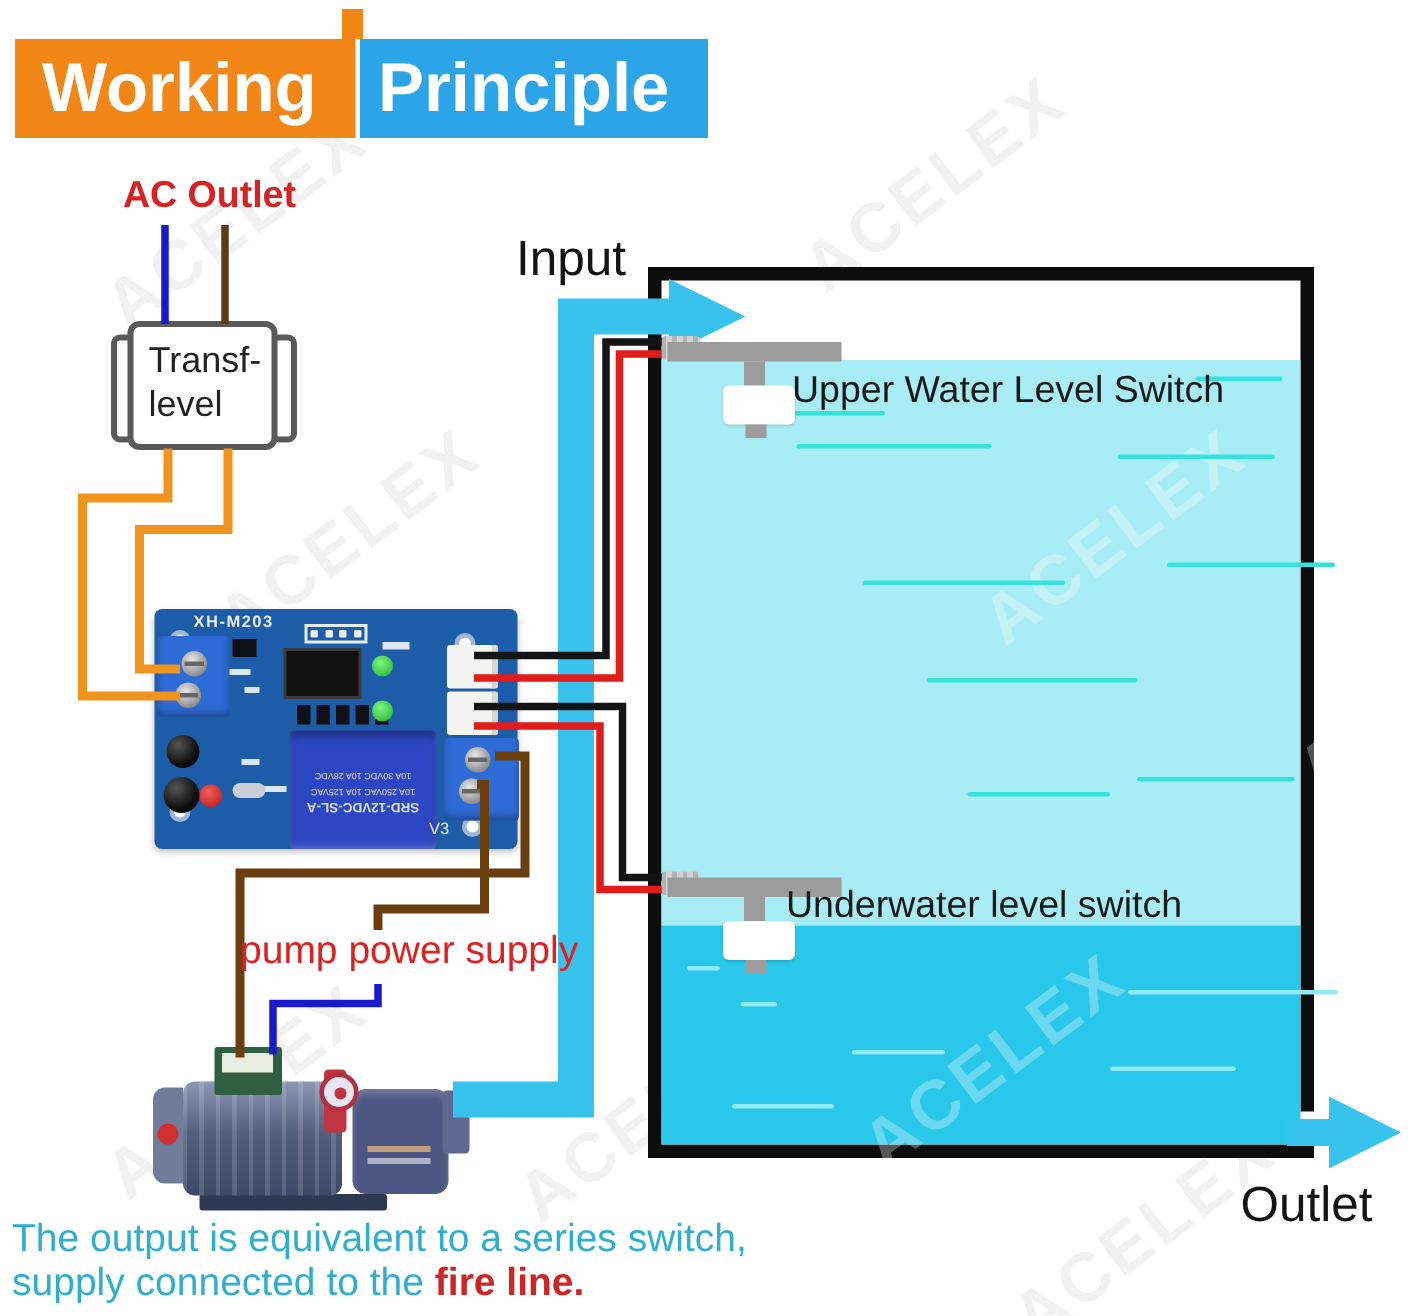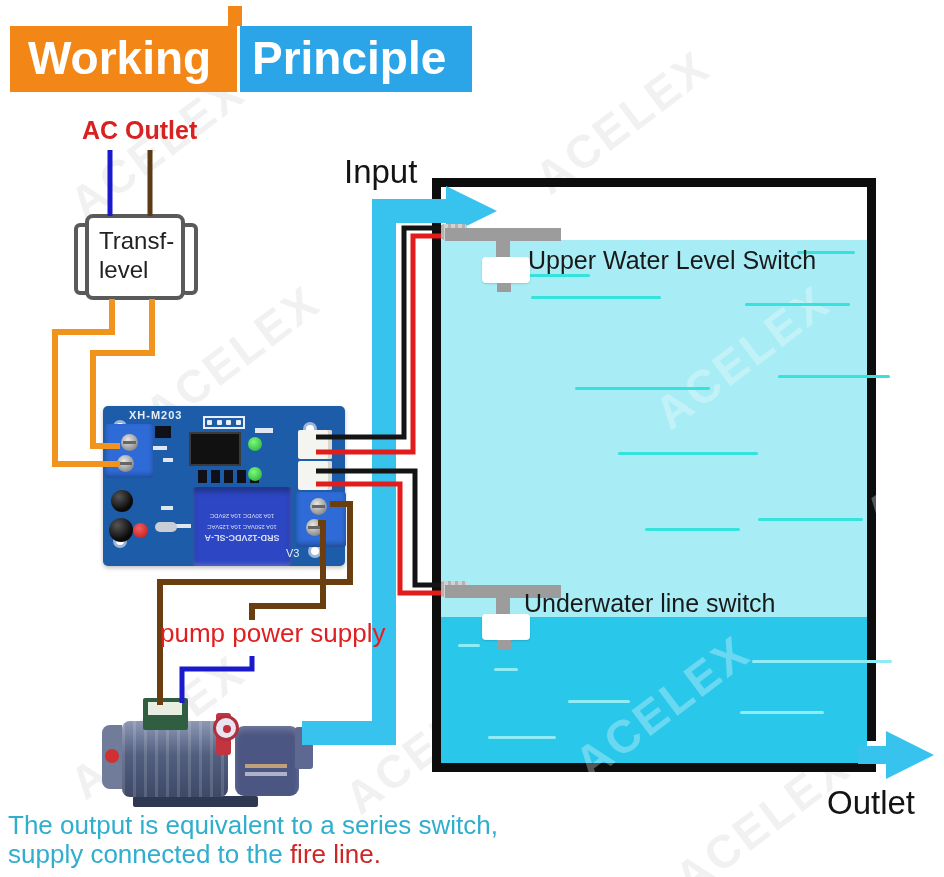--- a/index.html
+++ b/index.html
@@ -29,21 +29,21 @@
 
   
   .lbl{position:absolute;white-space:nowrap;z-index:7;}
   .lbl-ac{left:82px;top:116px;font-size:25px;font-weight:bold;color:var(--red-label);}
   .lbl-inlet{left:344px;top:153px;font-size:33px;color:#141414;}
   .lbl-outlet{left:827px;top:784px;font-size:33px;color:#141414;}
   .lbl-upper{left:528px;top:246px;font-size:25px;color:#191919;}
   .lbl-lower{left:524px;top:589px;font-size:25px;color:#191919;}
   .lbl-pump{left:160px;top:618px;font-size:26px;color:#E02020;}
   .footer{left:8px;font-size:26px;color:var(--footer-cyan);}
-  .footer .hl{color:#CC2626;}
+  .footer .hl{color:#CC2626;font-weight:bold;}
 
   
   .tr-flange{top:223px;width:18px;height:72px;background:#fff;border:4px solid #5a5a5a;border-radius:6px;z-index:3;}
   .transformer{left:85px;top:214px;width:100px;height:86px;background:#fff;border:4px solid #5a5a5a;
       border-radius:8px;z-index:3;font-size:24px;color:#222;padding:8px 0 0 10px;line-height:29px;}
 
   
   .tank-bar{background:#0d0d0d;z-index:1;}
   .water{z-index:1;}
   .ripple{position:absolute;height:3px;border-radius:2px;z-index:2;}
@@ -268,20 +268,20 @@
     <i class="arm"></i>
     <i class="stem"></i>
     <i class="float"></i>
     <i class="tip"></i>
   </div>
 
   <div class="lbl lbl-ac">AC Outlet</div>
   <div class="lbl lbl-inlet">Input</div>
   <div class="lbl lbl-upper">Upper Water Level Switch</div>
   <div class="lbl lbl-outlet">Outlet</div>
-  <div class="lbl lbl-lower">Underwater line switch</div>
+  <div class="lbl lbl-lower">Underwater level switch</div>
   <div class="lbl lbl-pump">pump power supply</div>
   <div class="lbl footer" style="top:810px;">The output is equivalent to a series switch,</div>
   <div class="lbl footer" style="top:839px;">
     <span>supply connected to the </span><span class="hl">fire line.</span>
   </div>
 
 </div>
 
 </body></html>

